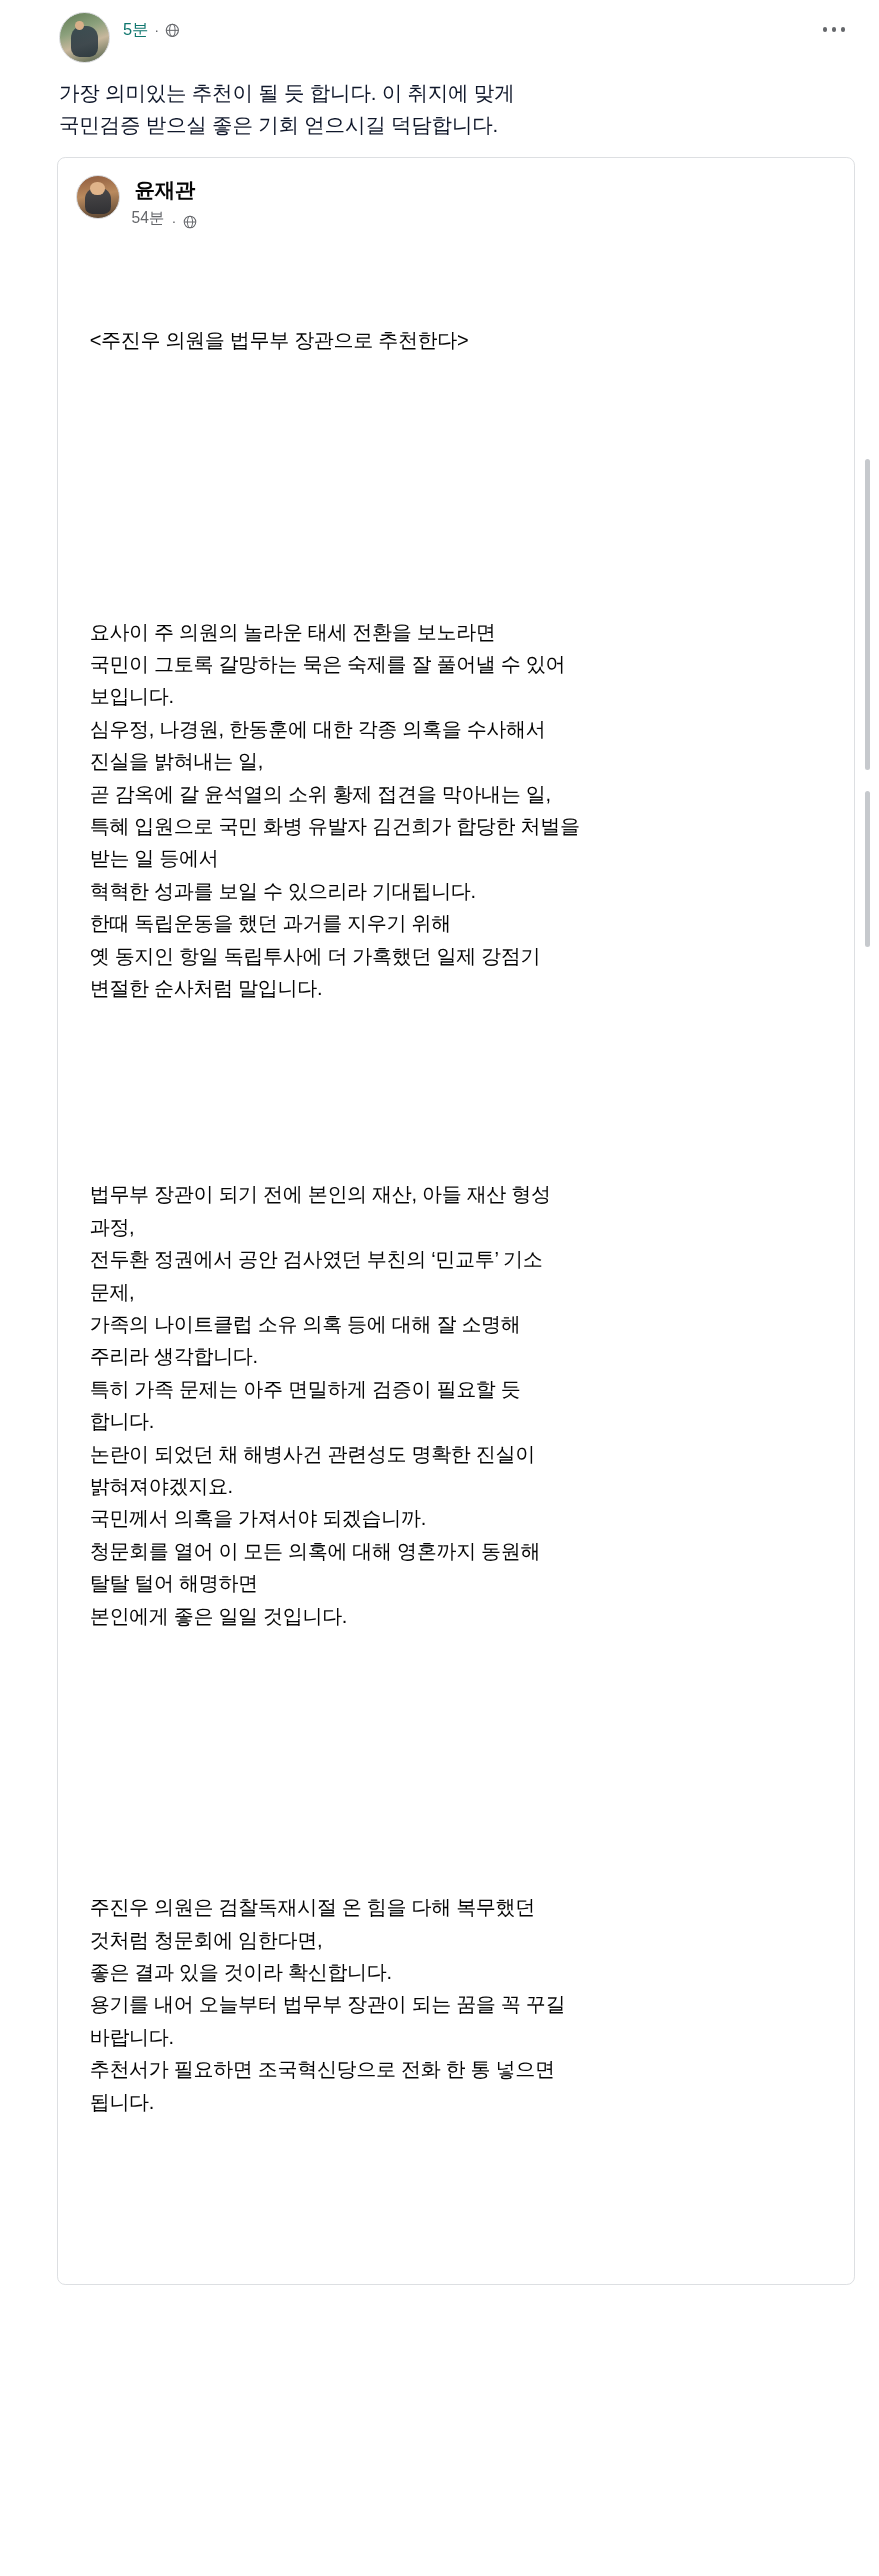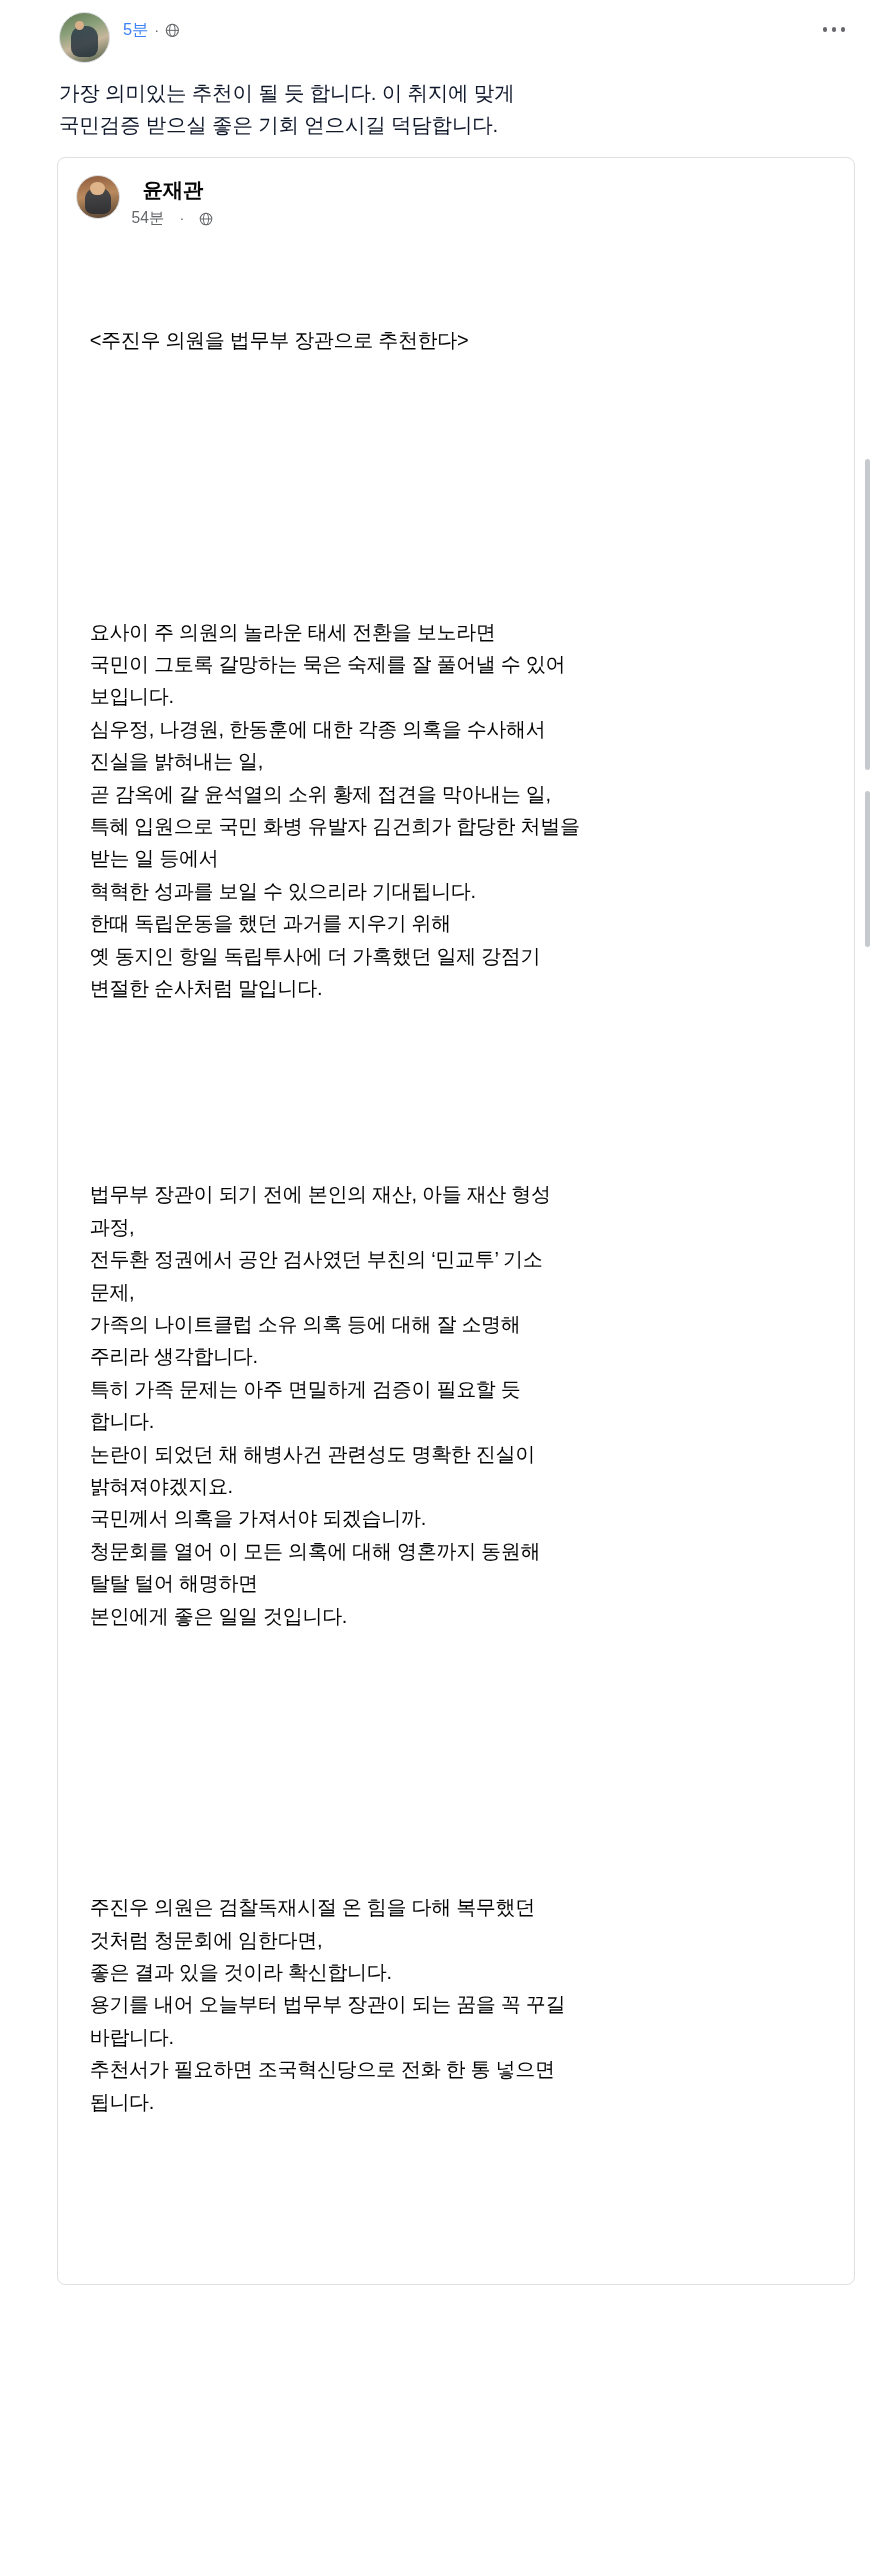--- a/index.html
+++ b/index.html
@@ -73,21 +73,21 @@
     line-height: 1.2;
   }
   .meta-row {
     display: flex;
     align-items: center;
     gap: 5.7px;
     margin-top: 4.9px;
   }
   .meta-time {
     font-size: 16.4px;
-    color: #3b82f6;
+    color: #0f766e;
   }
   .meta-dot {
     font-size: 14.7px;
     color: #65676b;
     line-height: 1;
   }
   .globe-icon {
     width: 14.7px;
     height: 14.7px;
     display: inline-block;
@@ -175,22 +175,22 @@
   }
   .shared-author {
     font-size: 20.5px;
     font-weight: 700;
     color: #050505;
     letter-spacing: -0.3px;
     text-align: center;
   }
   .shared-meta-row {
     display: flex;
-    align-items: center;
-    gap: 15px;
+    align-items: flex-end;
+    gap: 7px;
     margin-top: 4.1px;
   }
   .shared-meta-time {
     font-size: 15.6px;
     color: #65676b;
   }
   .shared-body {
     padding: 18px 21px 24.6px 19.7px;
     font-size: 20px;
     line-height: 1.62;

